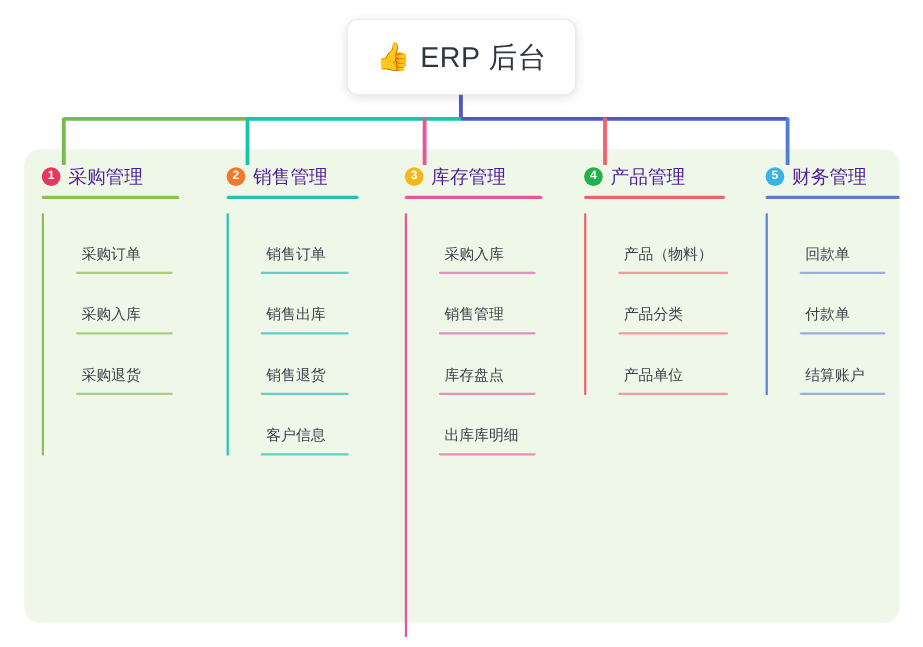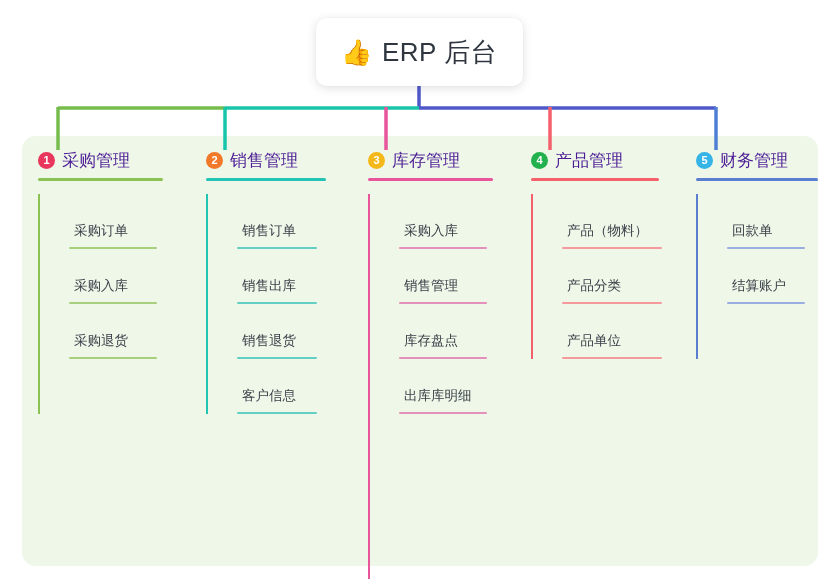--- a/index.html
+++ b/index.html
@@ -266,20 +266,24 @@
           <span class="col-title">财务管理</span>
         </div>
         <div class="col-underline" style="background: rgb(91, 127, 208); width: 122px; margin-left: 16px;"></div>
         <div class="items">
           <div class="spine" style="background: rgb(91, 127, 208); height: 165px;"></div>
           <div class="item">
             <span class="item-label">回款单</span>
             <span class="item-rule" style="background: rgb(152, 174, 224); width: 78px;"></span>
           </div>
           <div class="item">
+            <span class="item-label">付款单</span>
+            <span class="item-rule" style="background: rgb(152, 174, 224); width: 78px;"></span>
+          </div>
+          <div class="item">
             <span class="item-label">结算账户</span>
             <span class="item-rule" style="background: rgb(152, 174, 224); width: 78px;"></span>
           </div>
         </div>
       </div>
     </div>
 
 </div>
 
 </body></html>

